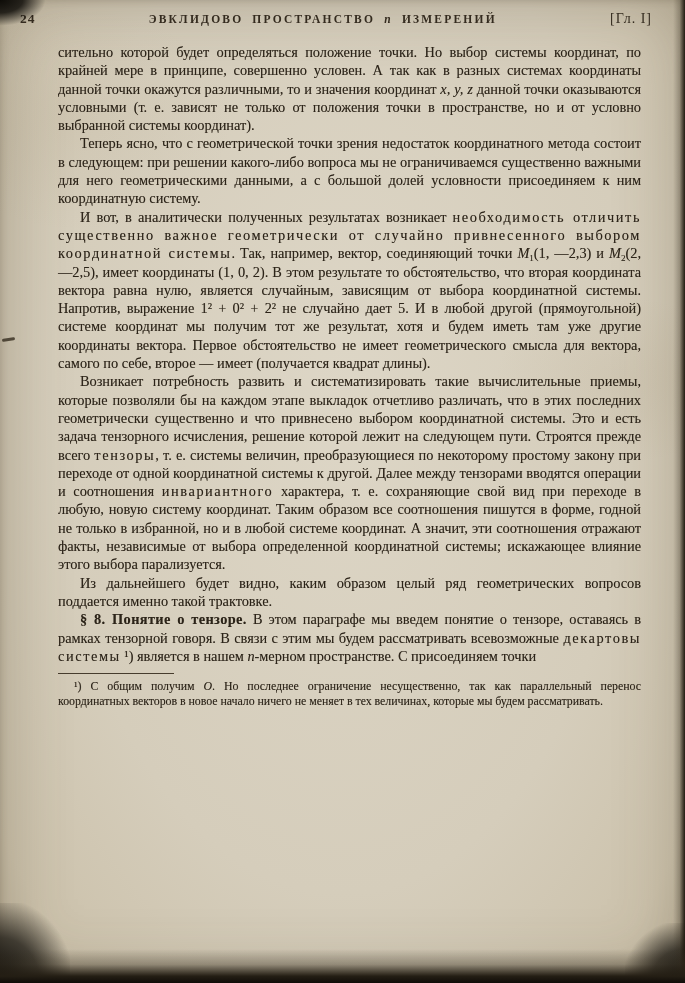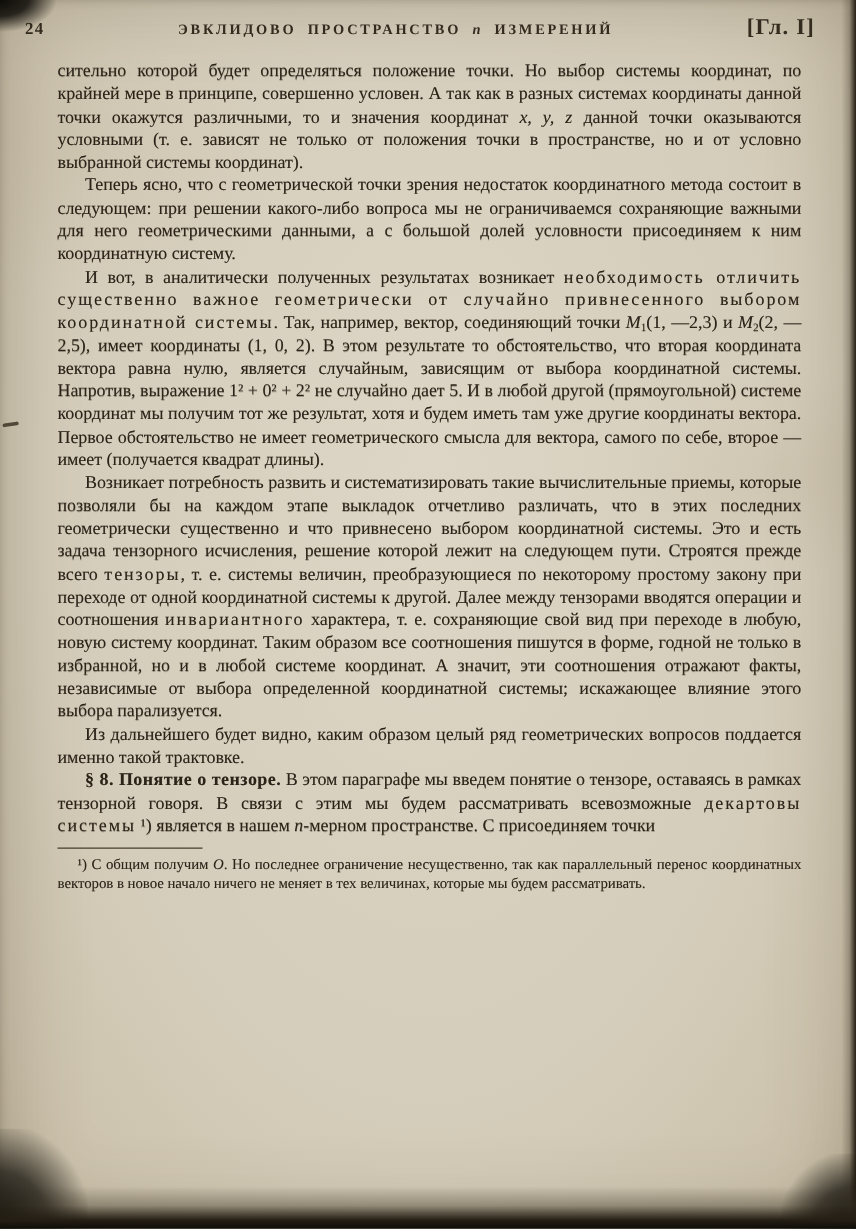--- a/index.html
+++ b/index.html
@@ -25,27 +25,28 @@
     padding: 11px 33px 0 20px;
     margin-bottom: 16px;
     color: #342b1f;
   }
   .pageno { font-size: 13.5px; font-weight: bold; letter-spacing: 1px; }
   .rtitle {
     flex: 1; text-align: center;
     font-size: 11.5px; font-weight: bold;
     letter-spacing: 2.2px; word-spacing: 4px;
   }
-  .chapter { font-size: 18px; font-weight: bold; letter-spacing: 1px; }
+  .chapter { font-size: 14px; font-weight: normal; letter-spacing: 1px; }
   .body {
     padding: 0 44px 0 46px;
     text-align: justify;
     font-size: 14.3px;
     line-height: 18.3px;
     text-shadow: 0.2px 0.2px 0 rgba(43,35,24,0.35);
+    margin-left: 12px;
   }
   .body p { margin: 0; text-indent: 22px; }
   .body p.noindent { text-indent: 0; }
   .sperr { letter-spacing: 1.6px; }
   .section-head { letter-spacing: 0.4px; }
   sub { font-size: 9px; line-height: 0; vertical-align: -3px; }
   .fn-rule {
     width: 116px; height: 0;
     border-top: 1.3px solid #463c2d;
     margin: 8px 0 5px 0;
@@ -95,21 +96,21 @@
   <header class="running-head">
     <span class="pageno">24</span>
     <span class="rtitle"><span>ЭВКЛИДОВО ПРОСТРАНСТВО </span><i>n</i><span> ИЗМЕРЕНИЙ</span></span>
     <span class="chapter">[Гл. I]</span>
   </header>
 
   <main class="body">
 
     <p class="noindent"><span>сительно которой будет определяться положение точки. Но выбор системы координат, по крайней мере в принципе, совершенно условен. А так как в разных системах координаты данной точки окажутся различными, то и значения координат </span><i>x, y, z</i><span> данной точки оказываются условными (т. е. зависят не только от положения точки в пространстве, но и от условно выбранной системы координат).</span></p>
 
-    <p><span>Теперь ясно, что с геометрической точки зрения недостаток координатного метода состоит в следующем: при решении какого-либо вопроса мы не ограничиваемся сохраняющие важными для него геометрическими данными, а с большой долей условности присоединяем к ним координатную систему.</span></p>
+    <p><span>Теперь ясно, что с геометрической точки зрения недостаток координатного метода состоит в следующем: при решении какого-либо вопроса мы не ограничиваемся существенно важными для него геометрическими данными, а с большой долей условности присоединяем к ним координатную систему.</span></p>
 
     <p><span>И вот, в аналитически полученных результатах возникает </span><span class="sperr">необходимость отличить существенно важное геометрически от случайно привнесенного выбором координатной системы</span><span>. Так, например, вектор, соединяющий точки </span><i>M</i><sub>1</sub><span>(1, —2,3) и </span><i>M</i><sub>2</sub><span>(2, —2,5), имеет координаты (1, 0, 2). В этом результате то обстоятельство, что вторая координата вектора равна нулю, является случайным, зависящим от выбора координатной системы. Напротив, выражение 1² + 0² + 2² не случайно дает 5. И в любой другой (прямоугольной) системе координат мы получим тот же результат, хотя и будем иметь там уже другие координаты вектора. Первое обстоятельство не имеет геометрического смысла для вектора, самого по себе, второе — имеет (получается квадрат длины).</span></p>
 
 
     <p><span>Возникает потребность развить и систематизировать такие вычислительные приемы, которые позволяли бы на каждом этапе выкладок отчетливо различать, что в этих последних геометрически существенно и что привнесено выбором координатной системы. Это и есть задача тензорного исчисления, решение которой лежит на следующем пути. Строятся прежде всего </span><span class="sperr">тензоры</span><span>, т. е. системы величин, преобразующиеся по некоторому простому закону при переходе от одной координатной системы к другой. Далее между тензорами вводятся операции и соотношения </span><span class="sperr">инвариантного</span><span> характера, т. е. сохраняющие свой вид при переходе в любую, новую систему координат. Таким образом все соотношения пишутся в форме, годной не только в избранной, но и в любой системе координат. А значит, эти соотношения отражают факты, независимые от выбора определенной координатной системы; искажающее влияние этого выбора парализуется.</span></p>
 
     <p><span>Из дальнейшего будет видно, каким образом целый ряд геометрических вопросов поддается именно такой трактовке.</span></p>
 
     <p><b class="section-head">§ 8. Понятие о тензоре.</b><span> В этом параграфе мы введем понятие о тензоре, оставаясь в рамках тензорной говоря. В связи с этим мы будем рассматривать всевозможные </span><span class="sperr">декартовы системы</span><span> ¹) является в нашем </span><i>n</i><span>-мерном пространстве. С присоединяем точки</span></p>
 

